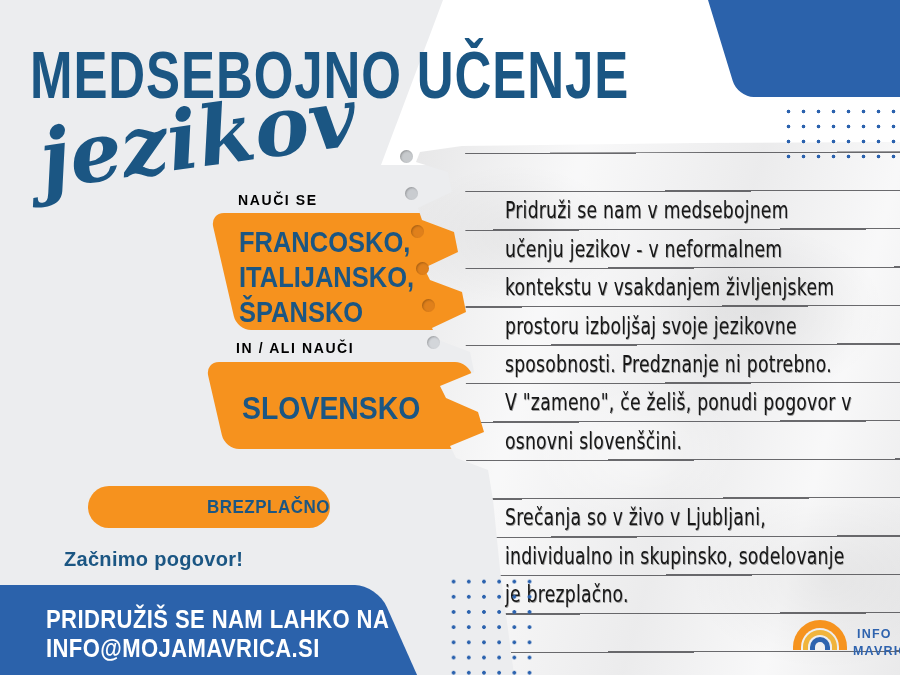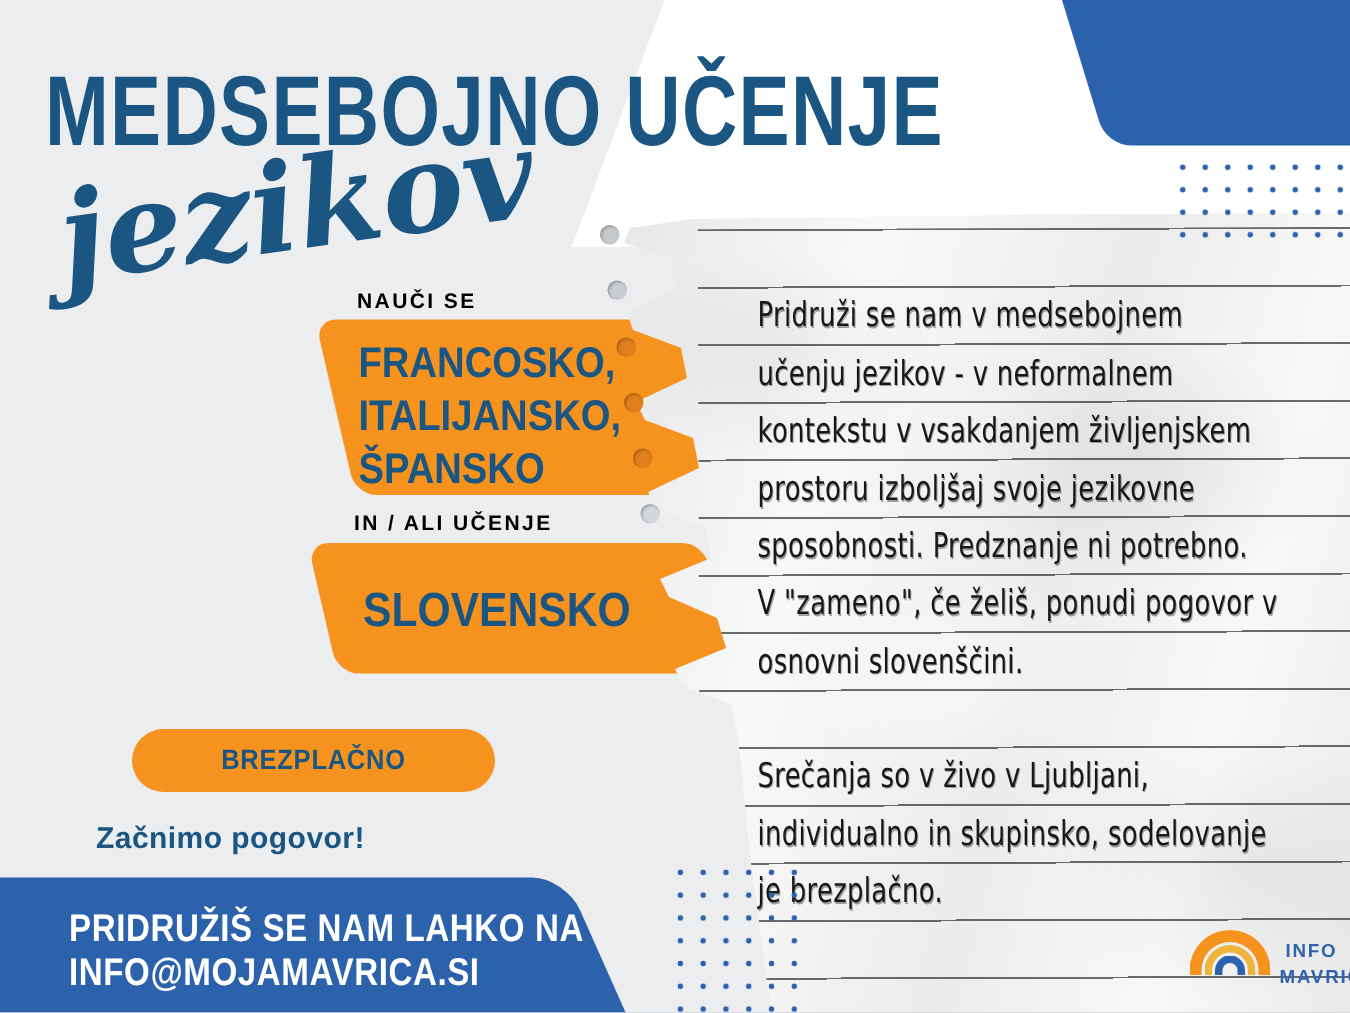--- a/index.html
+++ b/index.html
@@ -57,21 +57,21 @@
     transform:scale(.98,1.1); transform-origin:0 0; white-space:nowrap;
   }
   .teach-lang {
     position:absolute; left:242px; top:390px; z-index:3;
     font-size:29px; font-weight:bold; color:#1b5683;
     transform:scale(.98,1.1); transform-origin:0 0; white-space:nowrap;
   }
   .free-pill {
     position:absolute; left:88px; top:486px; width:242px; height:42px;
     background:#f6921e; border-radius:21px;
-    display:flex; align-items:center; justify-content:center;
+    display:flex; align-items:center; justify-content:flex-end;
   }
   .free-pill span {
     font-size:17px; font-weight:bold; color:#1b5683; letter-spacing:.5px;
     transform:scaleY(1.1);
   }
   .cta {
     position:absolute; left:64px; top:548px;
     font-size:20px; font-weight:bold; color:#1b5683; letter-spacing:.3px;text-align:center;
   }
   .contact-box {
@@ -151,21 +151,21 @@
   <div class="script-sub">jezikov</div>
 
   <div class="mini-label learn-label">NAUČI SE</div>
   <div class="orange-box box-learn"></div>
   <div class="learn-langs">
     <div>FRANCOSKO,</div>
     <div>ITALIJANSKO,</div>
     <div>ŠPANSKO</div>
   </div>
 
-  <div class="mini-label teach-label">IN / ALI UČENJE</div>
+  <div class="mini-label teach-label">IN / ALI NAUČI</div>
   <div class="orange-box box-teach"></div>
   <div class="teach-lang">SLOVENSKO</div>
 
   <div class="free-pill">
     <span>BREZPLAČNO</span>
   </div>
   <div class="cta">Začnimo pogovor!</div>
 
   <div class="contact-box"></div>
   <div class="contact-l1">PRIDRUŽIŠ SE NAM LAHKO NA</div>

